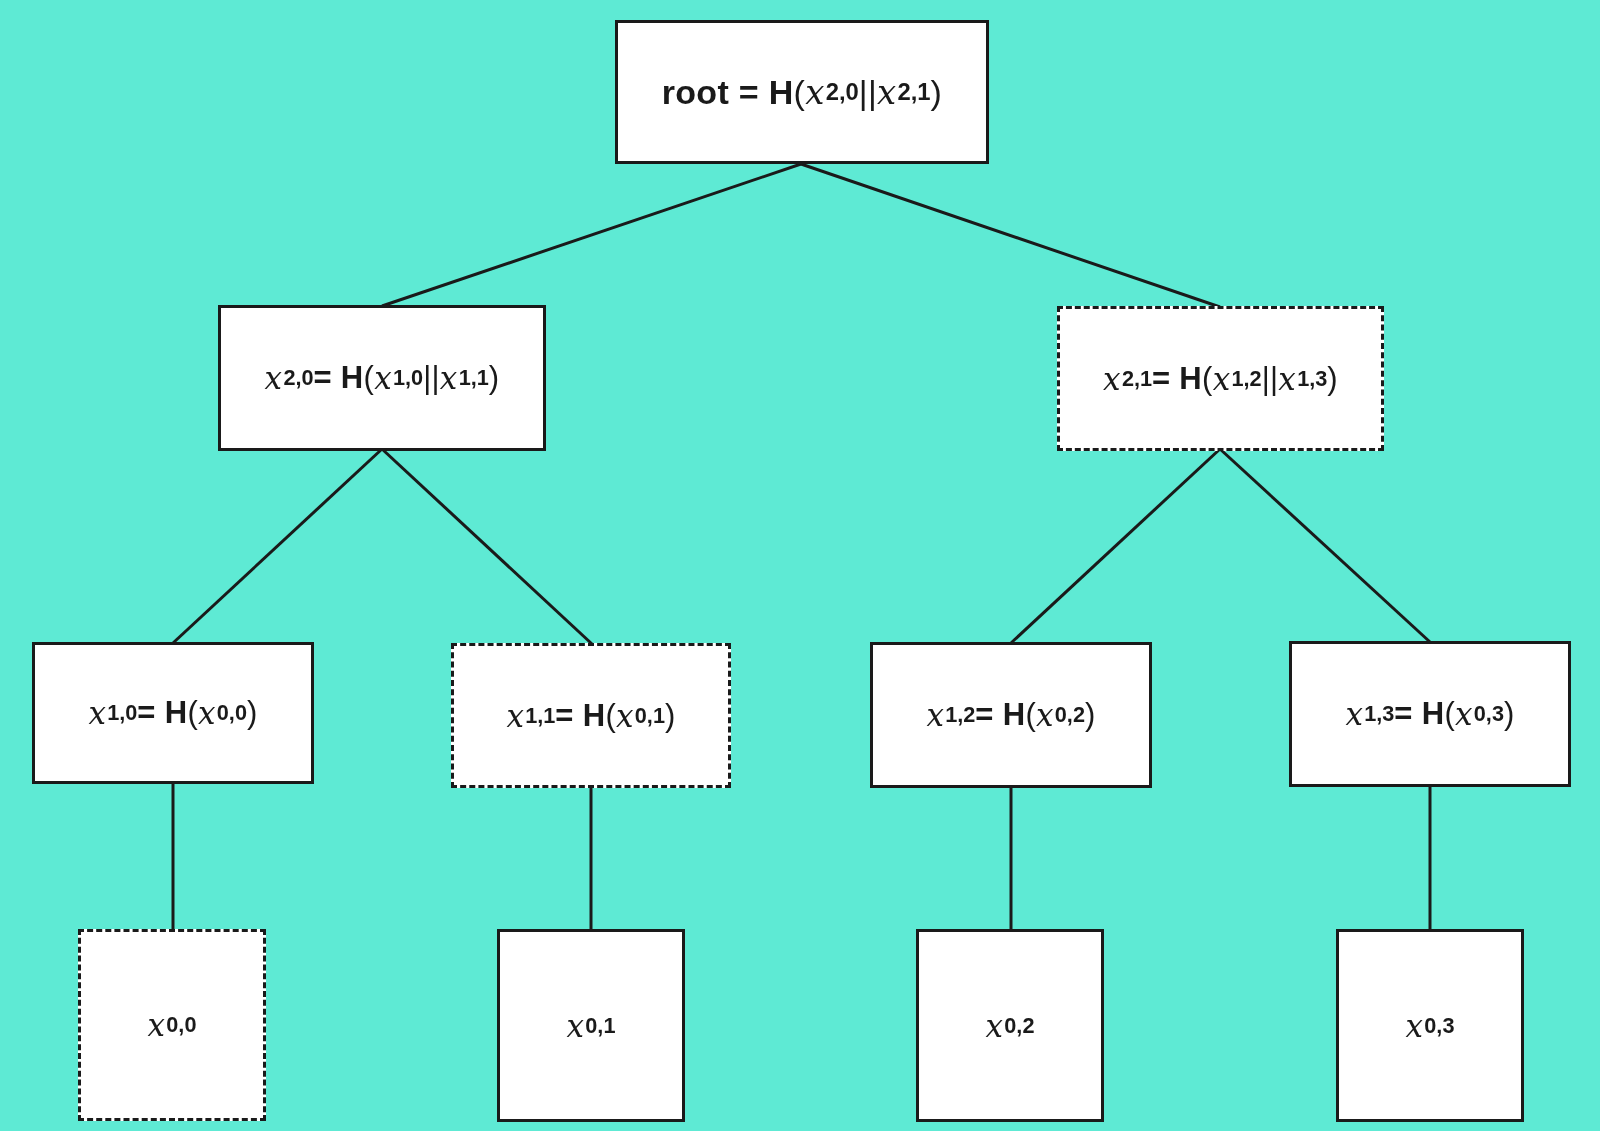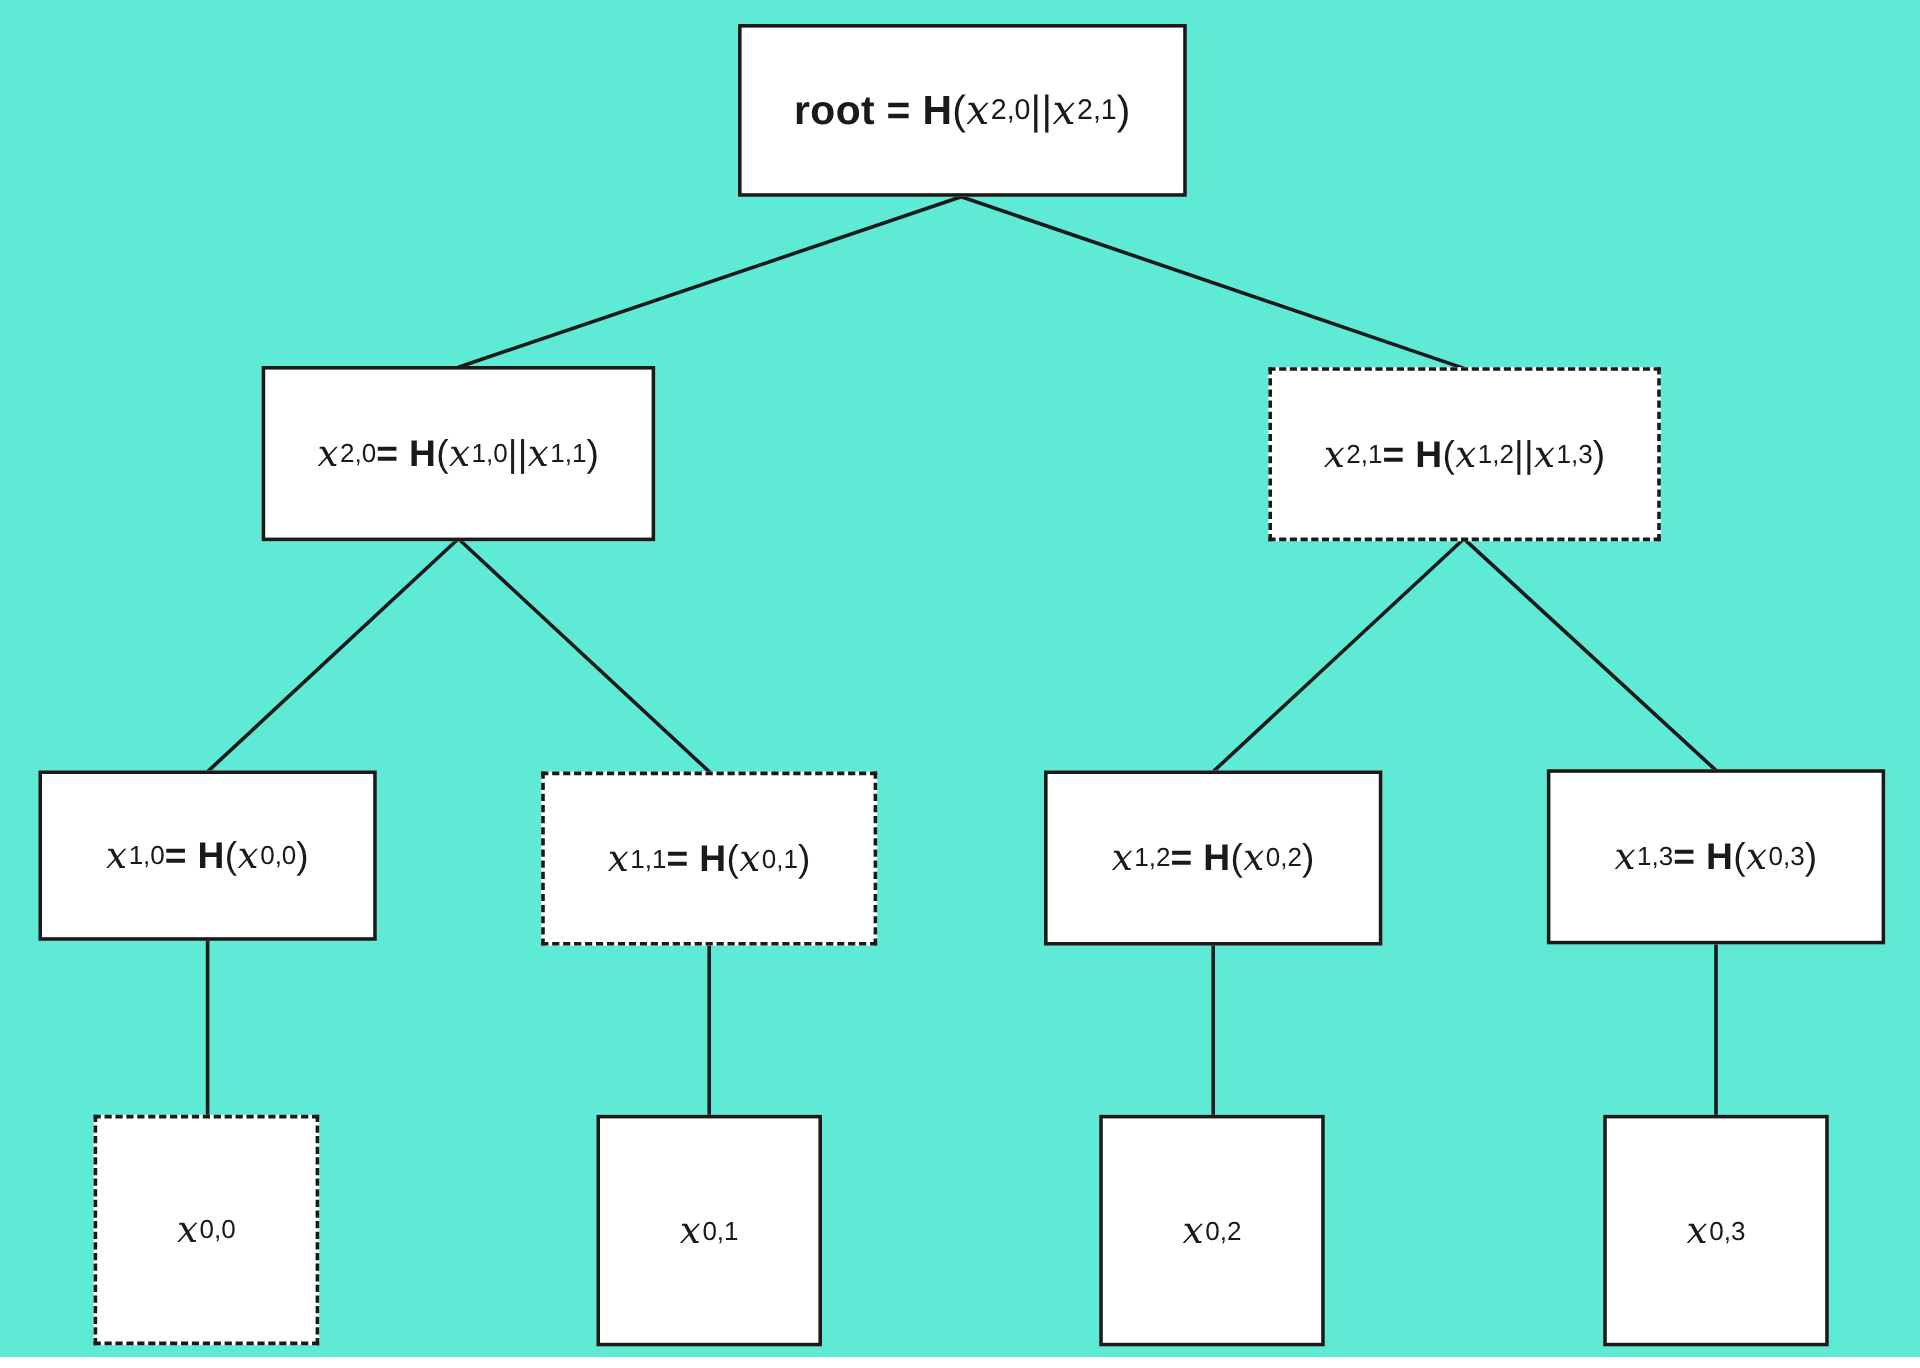--- a/index.html
+++ b/index.html
@@ -33,21 +33,21 @@
     font-size: 31px;
     white-space: nowrap;
     letter-spacing: 0.3px;
   }
   .node.dashed { border-style: dashed; }
   .node.rootsize { font-size: 34px; }
 
   
   .mbold  { font-weight: 700; }
   .mvar   { font-style: italic; font-family: "DejaVu Serif", serif; padding-right: 1px; }
-  .msub   { font-weight: 400; font-size: 0.70em; vertical-align: -0.24em; letter-spacing: 0; }
+  .msub   { font-weight: 700; font-size: 0.70em; vertical-align: -0.24em; letter-spacing: 0; }
   .mplain { font-weight: 400; }
 
   
   .pos-root { left: 615px;  top: 20px;  width: 374px; height: 144px; }
   .pos-x20  { left: 218px;  top: 305px; width: 328px; height: 146px; }
   .pos-x21  { left: 1057px; top: 306px; width: 327px; height: 145px; }
   .pos-x10  { left: 32px;   top: 642px; width: 282px; height: 142px; }
   .pos-x11  { left: 451px;  top: 643px; width: 280px; height: 145px; }
   .pos-x12  { left: 870px;  top: 642px; width: 282px; height: 146px; }
   .pos-x13  { left: 1289px; top: 641px; width: 282px; height: 146px; }

